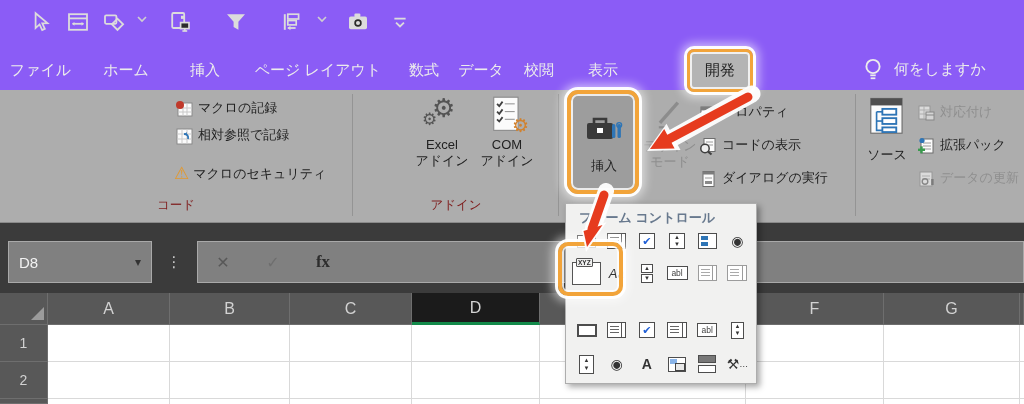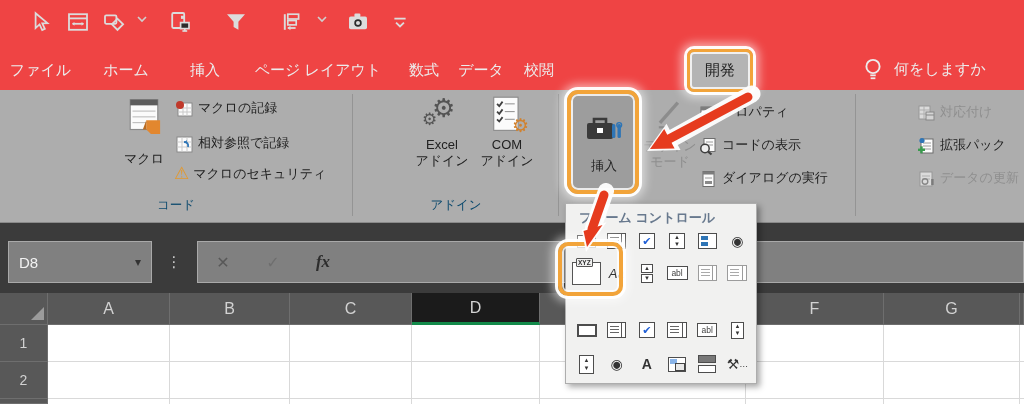--- a/index.html
+++ b/index.html
@@ -1,48 +1,48 @@
 <!DOCTYPE html>
 <html><head>
 <meta charset="utf-8">
 <style>
   html,body{margin:0;padding:0;background:#888;}
   .stage{position:relative;width:1024px;height:404px;overflow:hidden;background:#fff;
          font-family:"Liberation Sans","DejaVu Sans",sans-serif;-webkit-font-smoothing:antialiased;}
   .abs{position:absolute;box-sizing:border-box;}
 
   
-  .chrome{left:0;top:0;width:1024px;height:114px;background:#ef4444;}
+  .chrome{left:0;top:0;width:1024px;height:114px;background:#8b5cf6;}
   .qicon{top:7px;width:28px;height:30px;display:flex;align-items:center;justify-content:center;}
   .chev{color:#cfcfcf;font-size:10px;top:14px;}
   .tab{top:53px;height:34px;display:flex;align-items:center;justify-content:center;
        color:#ececec;font-size:15px;white-space:nowrap;}
   .tab-active{background:#b4b4b4;color:#1e1e1e;border-radius:1px;}
   .tellme{color:#ececec;font-size:15px;}
 
   
   .ribbon{left:0;top:90px;width:1024px;height:133px;background:#adadad;border-bottom:1px solid #8a8a8a;}
   .vsep{width:1px;background:#949494;top:4px;height:122px;}
   .bigbtn{display:flex;flex-direction:column;align-items:center;justify-content:flex-start;}
   .biglab{font-size:13px;color:#222;text-align:center;line-height:16px;white-space:nowrap;}
   .gray .biglab{color:#8e8e8e;}
   .smallrow{display:flex;align-items:flex-start;gap:4px;white-space:nowrap;}
   .smallrow .lab{font-size:13px;color:#222;}
   .smallrow.dis .lab{color:#8f8f8f;}
-  .grouplab{font-size:12.5px;color:#0c4a6e;text-align:center;top:107px;}
+  .grouplab{font-size:12.5px;color:#7f1d1d;text-align:center;top:107px;}
   .insertbtn{background:#9d9d9d;border-radius:2px;}
 
   
   .fbar{left:0;top:223px;width:1024px;height:70px;background:#3b3b3b;}
   .namebox{left:8px;top:18px;width:144px;height:42px;background:#808080;border:1px solid #a9a9a9;
            color:#f2f2f2;font-size:15px;display:flex;align-items:center;padding:0 10px;}
   .fxbox{left:197px;top:18px;width:827px;height:42px;background:#808080;border:1px solid #a9a9a9;
          display:flex;align-items:center;}
   .fxbtn{width:50px;text-align:center;font-size:16px;}
-  .fx{font-family:"Liberation Serif","DejaVu Serif",serif;font-style:italic;font-weight:bold;
+  .fx{font-family:"Liberation Serif","DejaVu Serif",serif;font-weight:bold;
       color:#2d2d2d;font-size:17px;}
   .dots{left:166px;top:18px;width:16px;height:42px;color:#c9c9c9;font-size:15px;
         display:flex;align-items:center;justify-content:center;}
 
   
   .hdr{background:#585858;color:#d2d2d2;font-size:16px;display:flex;align-items:center;justify-content:center;
        border-right:1px solid #6e6e6e;border-bottom:1px solid #6e6e6e;top:293px;height:32px;}
   .hdr-sel{background:#1b1b1b;border-bottom:3px solid #138a4a;}
   .rowhdr{background:#585858;color:#d2d2d2;font-size:14px;display:flex;align-items:center;justify-content:center;
           border-right:1px solid #6e6e6e;border-bottom:1px solid #6e6e6e;left:0;width:48px;}
@@ -159,65 +159,50 @@
         </svg>
     </div>
 
     <div class="abs tab" style="left:12px;width:57px">ファイル</div>
     <div class="abs tab" style="left:97px;width:58px">ホーム</div>
     <div class="abs tab" style="left:176px;width:58px">挿入</div>
     <div class="abs tab" style="left:260px;width:116px">ページ レイアウト</div>
     <div class="abs tab" style="left:451px;width:60px">データ</div>
     <div class="abs tab" style="left:395px;width:58px">数式</div>
     <div class="abs tab" style="left:509px;width:60px">校閲</div>
+    <div class="abs tab" style="left:573px;width:60px">表示</div>
     <div class="abs tab tab-active" style="left:690px;top:52px;width:60px;height:37px">開発</div>
     <div class="abs" style="left:862px;top:57px">
       <svg width="22" height="26" viewBox="0 0 18 22">
           <circle cx="9" cy="8" r="5.6" fill="none" stroke="#ececec" stroke-width="1.6"></circle>
           <line x1="6.7" y1="15.5" x2="11.3" y2="15.5" stroke="#ececec" stroke-width="1.5"></line>
           <line x1="7" y1="18" x2="11" y2="18" stroke="#ececec" stroke-width="1.5"></line>
         </svg>
     </div>
     <div class="abs tellme" style="left:894px;top:60px">何をしますか</div>
   </div>
 
   <div class="abs ribbon">
 
-    <div class="abs bigbtn" style="left:118px;top:5px;width:52px">
-      <span>
-        <svg width="42" height="46" viewBox="0 0 36 40">
-            <rect x="6" y="4" width="24" height="26" fill="#fbfbfb" stroke="#8a8a8a"></rect>
-            <rect x="6" y="4" width="24" height="5" fill="#5d5d5d"></rect>
-            <g stroke="#c0c0c0">
-              <line x1="8" y1="14" x2="28" y2="14"></line>
-              <line x1="8" y1="19" x2="28" y2="19"></line>
-              <line x1="8" y1="24" x2="28" y2="24"></line>
-            </g>
-            <path d="M20 22 h12 v12 h-8 l-4 -4 Z" fill="#e2872f"></path>
-            <path d="M20 22 v8 h-3 Z" fill="#b96a1f"></path>
-          </svg>
-      </span>
-      <span class="biglab" style="margin-top:6px">マクロ</span>
-    </div>
     <div class="abs smallrow" style="left:174px;top:9px">
       <span>
         <svg width="20" height="20" viewBox="0 0 20 20">
             <rect x="4" y="4" width="14" height="13" fill="#fbfbfb" stroke="#8a8a8a"></rect>
             <g stroke="#c9c9c9">
               <line x1="4" y1="9" x2="18" y2="9"></line>
               <line x1="4" y1="13" x2="18" y2="13"></line>
               <line x1="9" y1="4" x2="9" y2="17"></line>
               <line x1="13" y1="4" x2="13" y2="17"></line>
             </g>
             <circle cx="6" cy="6" r="4" fill="#c0392b"></circle>
           </svg>
       </span>
       <span class="lab">マクロの記録</span>
     </div>
-    <div class="abs smallrow" style="left:174px;top:44px">
+    <div class="abs smallrow" style="left:174px;top:36px">
       <span>
         <svg width="20" height="20" viewBox="0 0 20 20">
             <rect x="3" y="3" width="15" height="15" fill="#fbfbfb" stroke="#8a8a8a"></rect>
             <g stroke="#c9c9c9">
               <line x1="3" y1="8" x2="18" y2="8"></line>
               <line x1="3" y1="13" x2="18" y2="13"></line>
               <line x1="8" y1="3" x2="8" y2="18"></line>
               <line x1="13" y1="3" x2="13" y2="18"></line>
             </g>
             <path d="M14 13 q1 -5 -4 -5" fill="none" stroke="#2e75b6" stroke-width="1.8"></path>
@@ -316,20 +301,39 @@
             <line x1="8" y1="6" x2="15" y2="6" stroke="#9a9a9a"></line>
             <line x1="8" y1="9" x2="15" y2="9" stroke="#9a9a9a"></line>
             <circle cx="7" cy="12.5" r="4.2" fill="#eee" stroke="#3f3f3f" stroke-width="1.5"></circle>
             <line x1="10.2" y1="15.7" x2="13.5" y2="18.6" stroke="#3f3f3f" stroke-width="2"></line>
           </svg>
       </span>
       <span class="lab">コードの表示</span>
     </div>
     <div class="abs vsep" style="left:855px"></div>
 
+    <div class="abs bigbtn" style="left:860px;top:5px;width:54px">
+      <span>
+        <svg width="40" height="44" viewBox="0 0 34 38">
+            <rect x="3" y="3" width="27" height="30" fill="#fbfbfb" stroke="#6e6e6e"></rect>
+            <rect x="3" y="3" width="27" height="6" fill="#4f4f4f"></rect>
+            <g fill="#fff" stroke="#2e75b6" stroke-width="1.6">
+              <rect x="13" y="12" width="12" height="5"></rect>
+              <rect x="13" y="20" width="12" height="5"></rect>
+              <rect x="13" y="28" width="12" height="4"></rect>
+            </g>
+            <g stroke="#2e75b6" stroke-width="1.4" fill="none">
+              <path d="M8 14.5 v16 h5"></path>
+              <line x1="8" y1="14.5" x2="13" y2="14.5"></line>
+              <line x1="8" y1="22.5" x2="13" y2="22.5"></line>
+            </g>
+          </svg>
+      </span>
+      <span class="biglab" style="margin-top:4px">ソース</span>
+    </div>
     <div class="abs smallrow" style="left:916px;top:46px">
       <span>
         <svg width="20" height="20" viewBox="0 0 20 20">
             <rect x="5" y="3" width="12" height="14" fill="#fbfbfb" stroke="#6e6e6e"></rect>
             <g stroke="#9a9a9a">
               <line x1="7" y1="7" x2="15" y2="7"></line>
               <line x1="7" y1="10" x2="15" y2="10"></line>
               <line x1="7" y1="13" x2="15" y2="13"></line>
             </g>
             <circle cx="6" cy="4.5" r="2.6" fill="#2e75b6"></circle>

